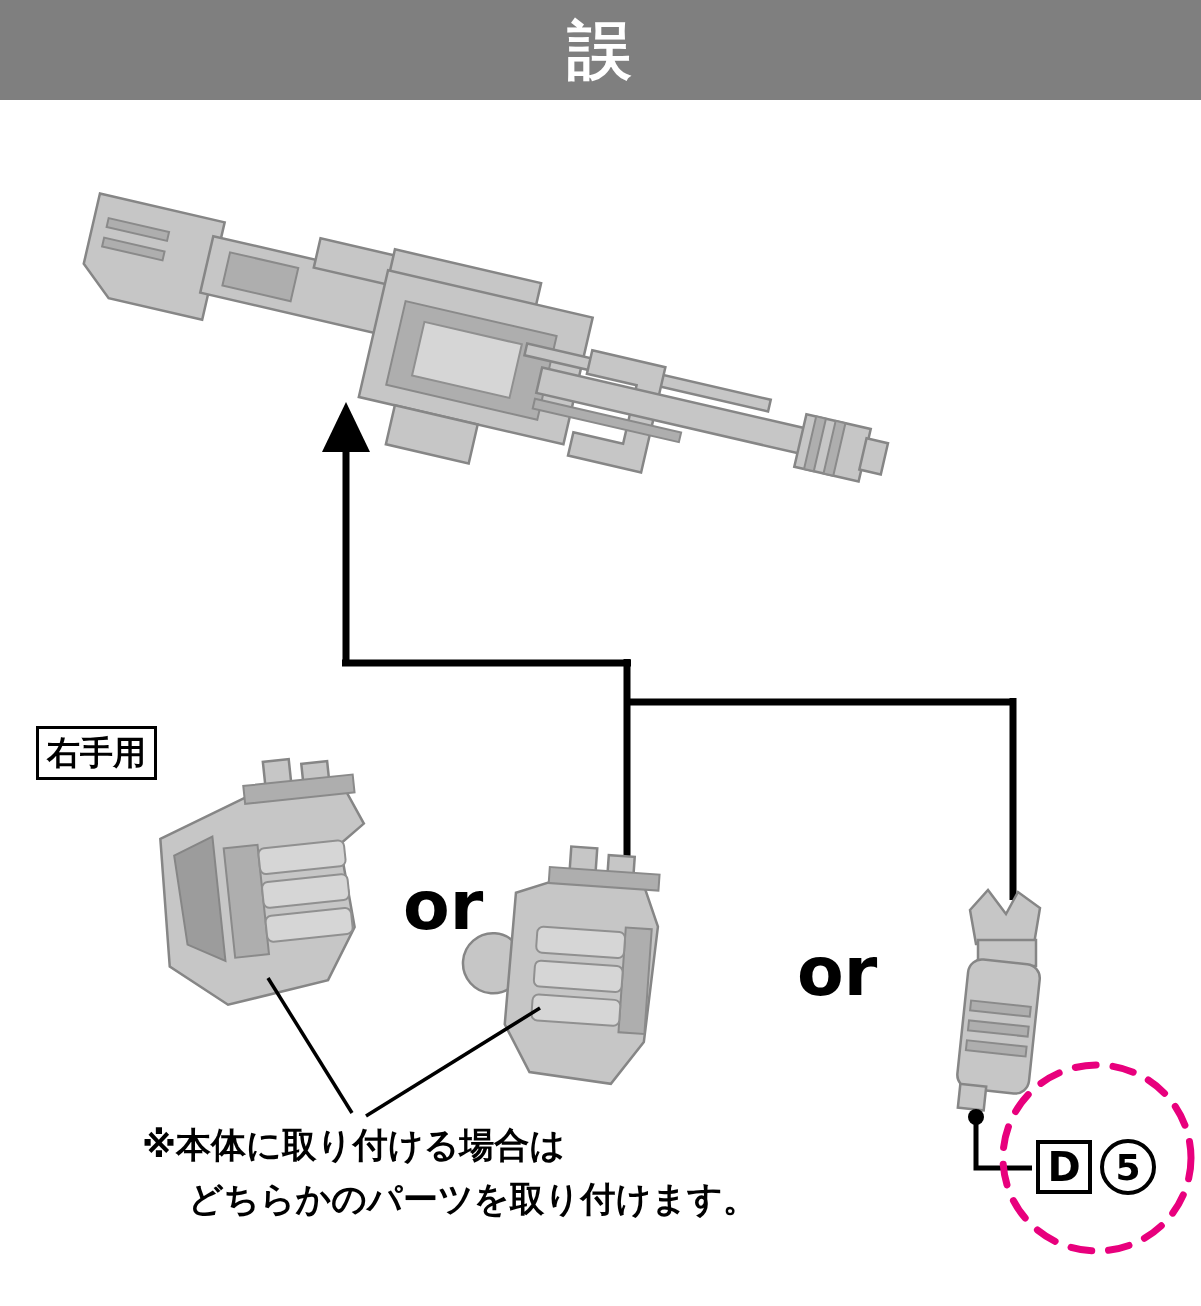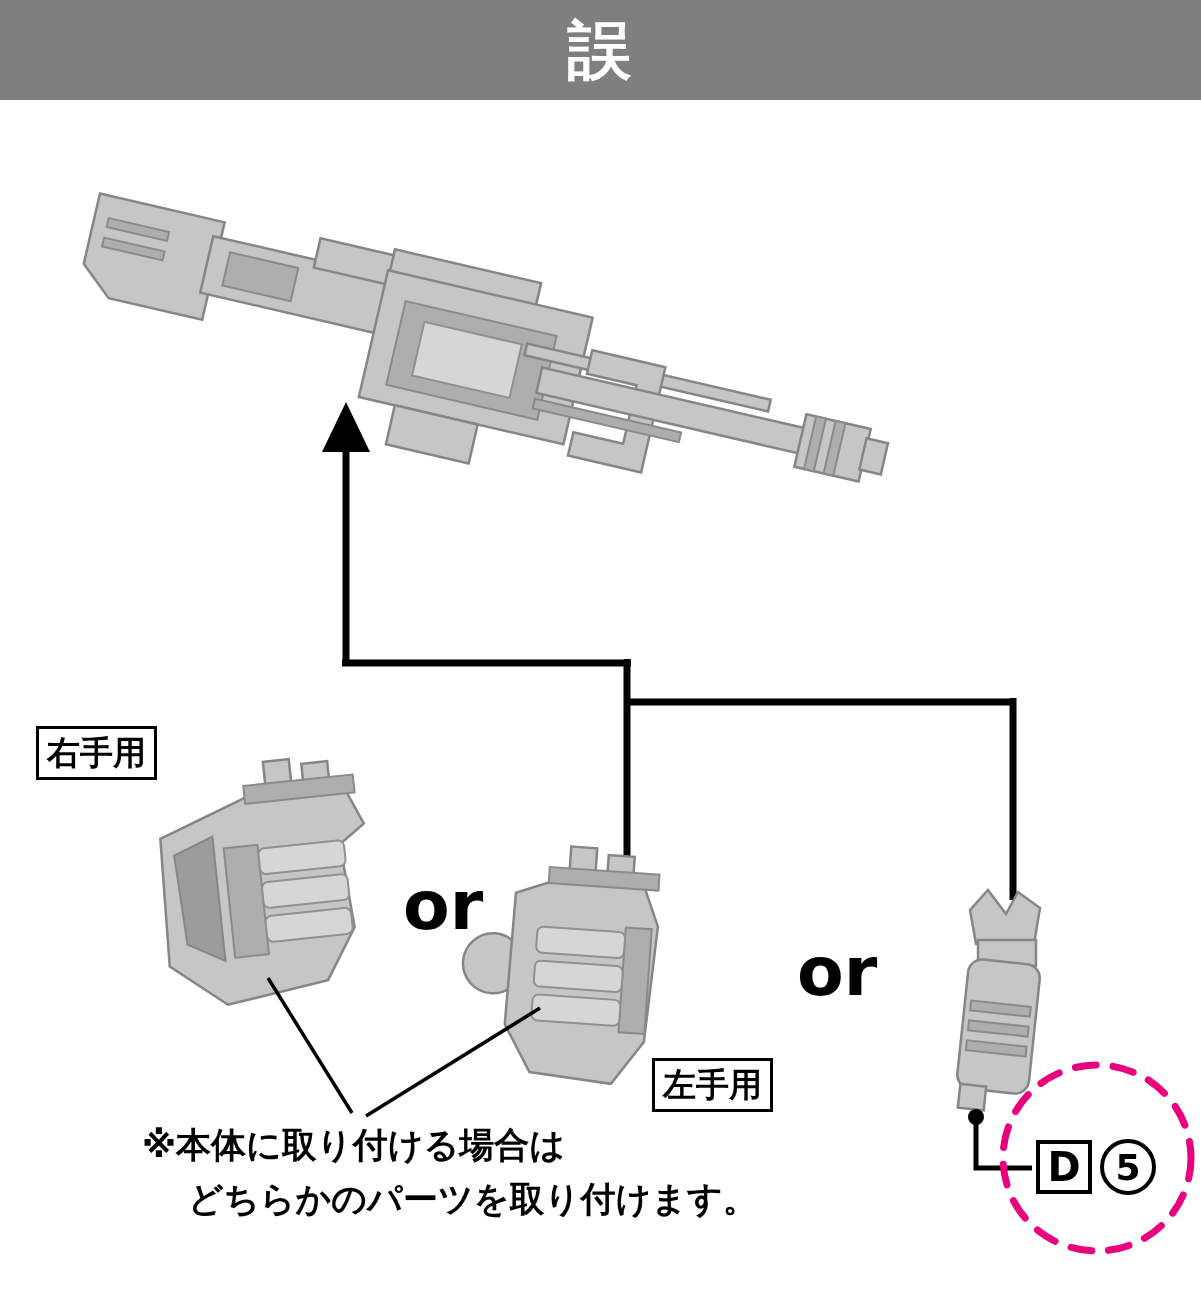--- a/index.html
+++ b/index.html
@@ -124,23 +124,20 @@
 
     <ellipse class="highlight" cx="1097" cy="1158" rx="94" ry="93"></ellipse>
   </svg>
 
   <div class="overlay label-box" style="left:36px;top:726px;">
     <span>右手用</span>
   </div>
 
   <div class="overlay or-text" style="left:403px;top:866px;">or</div>
 
-  <div class="overlay label-box" style="left:652px;top:1058px;">
-    <span>左手用</span>
-  </div>
 
   <div class="overlay or-text" style="left:797px;top:932px;">or</div>
 
   <div class="overlay note-text" style="left:188px;top:1176px;">どちらかのパーツを取り付けます。</div>
 
   <div class="overlay note-text" style="left:142px;top:1122px;">※本体に取り付ける場合は</div>
 
   <div class="overlay code-box" style="left:1036px;top:1140px;">
     <span>D</span>
   </div>

